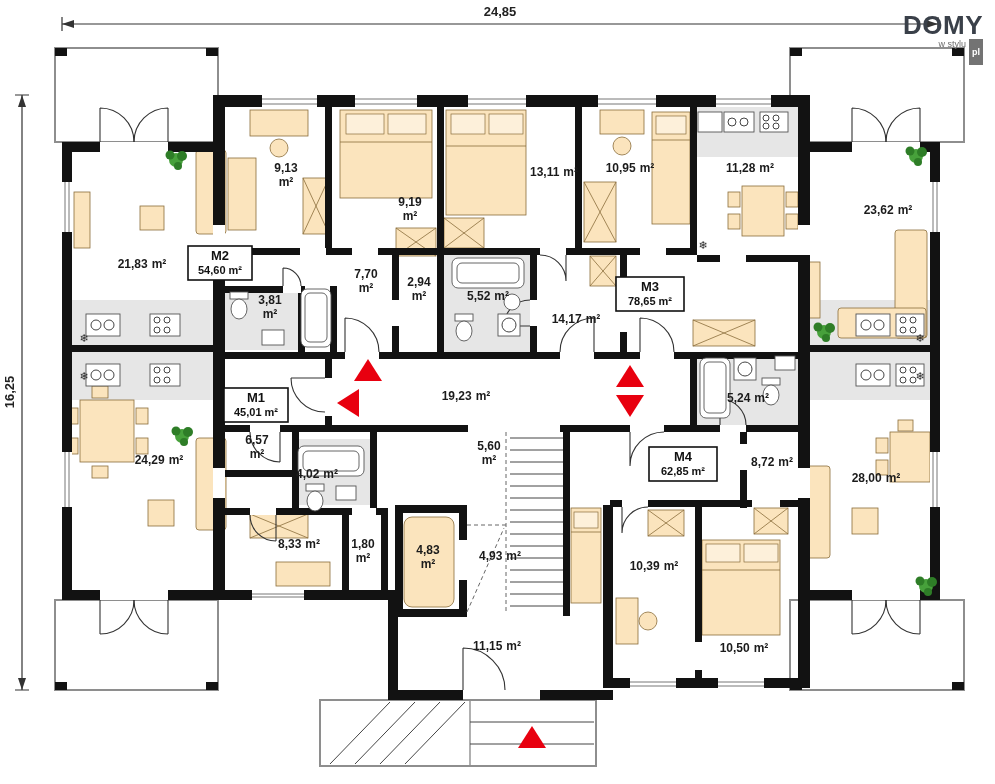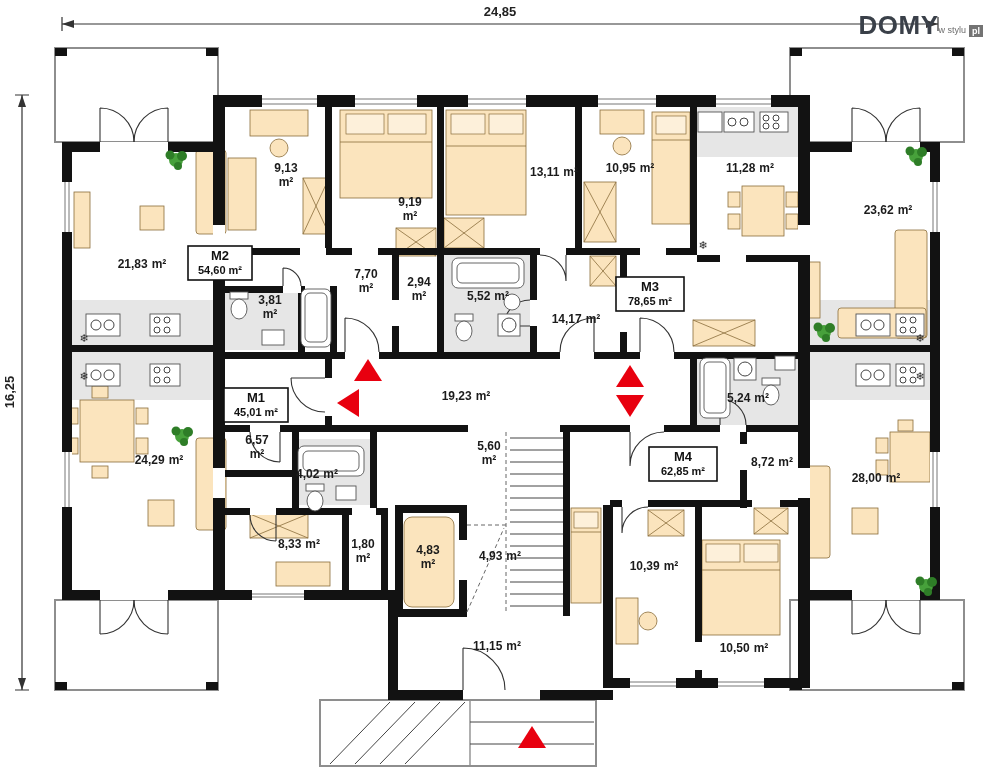--- a/index.html
+++ b/index.html
@@ -24,26 +24,26 @@
   .plant1{fill:#47a13b;}
   .plant2{fill:#2e7d27;}
   .rl{font-size:12px;font-weight:700;fill:#1b1b1b;text-anchor:middle;}
   .snow{font-size:11px;fill:#222;text-anchor:middle;}
   .aptbox{fill:#fff;stroke:#111;stroke-width:1.6;}
   .apt-id{font-size:13px;font-weight:700;fill:#111;text-anchor:middle;}
   .apt-area{font-size:11px;font-weight:700;fill:#111;text-anchor:middle;}
   .dim{font-size:13px;font-weight:700;fill:#222;text-anchor:middle;}
   .dimline{stroke:#333;stroke-width:1.2;fill:none;}
   .dimarrow{fill:#333;}
-  .logo{position:absolute;top:14px;right:12px;display:flex;flex-direction:row;
+  .logo{position:absolute;top:14px;right:12px;display:flex;flex-direction:column;
         align-items:flex-end;z-index:5;}
   .logo-name{font-size:26px;font-weight:800;color:#3a4049;letter-spacing:.5px;line-height:.9;}
   .logo-sub{display:flex;align-items:flex-start;gap:3px;margin-top:2px;}
   .logo-tag{font-size:9px;color:#6d6d6d;}
-  .logo-tld{background:#737373;color:#fff;font-size:9px;font-weight:700;padding:1px 3px;}
+  .logo-tld{background:#737373;color:#fff;font-size:9px;font-weight:700;padding:8px 3px;}
 </style>
 </head>
 <body>
 
 <div id="stage">
 
   <div class="logo">
     <div class="logo-name">DOMY</div>
     <div class="logo-sub">
       <span class="logo-tag">w stylu</span>

